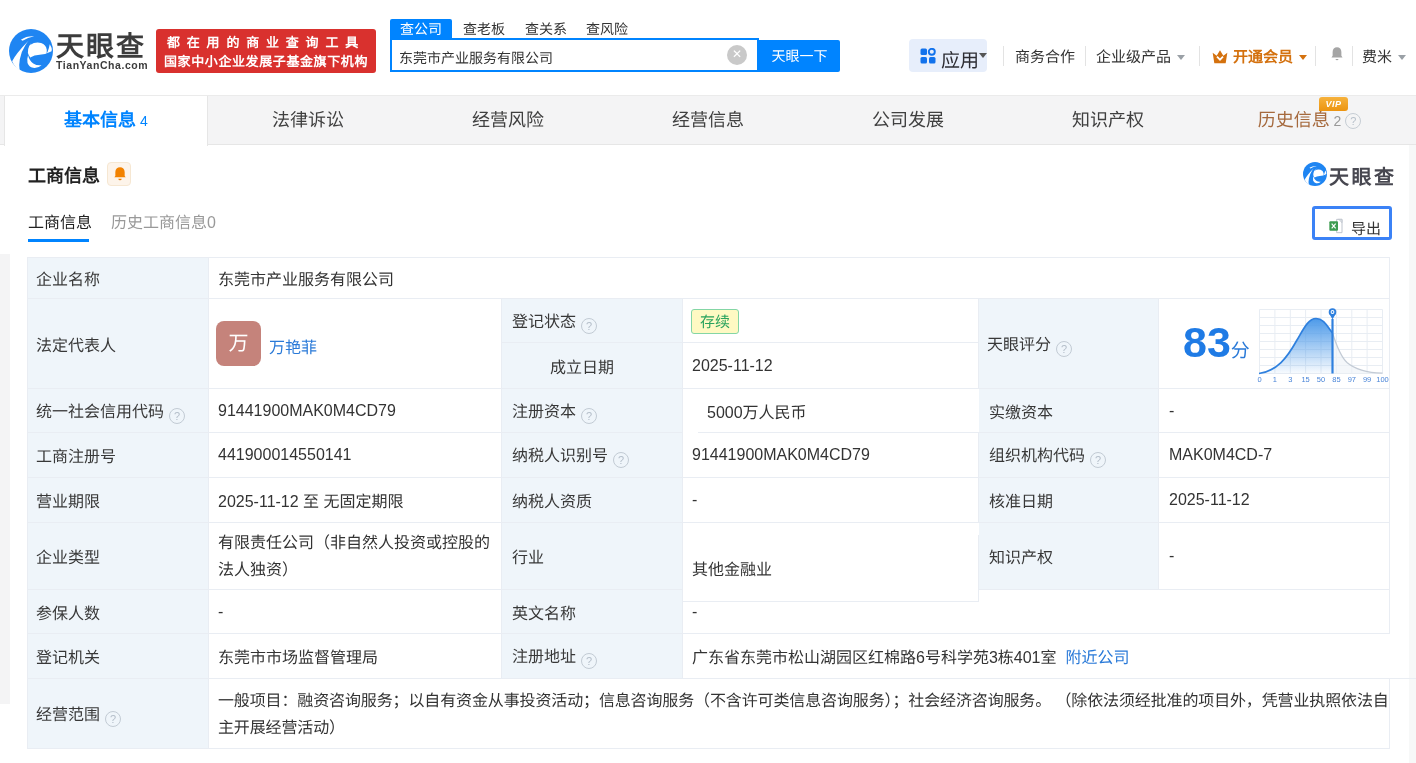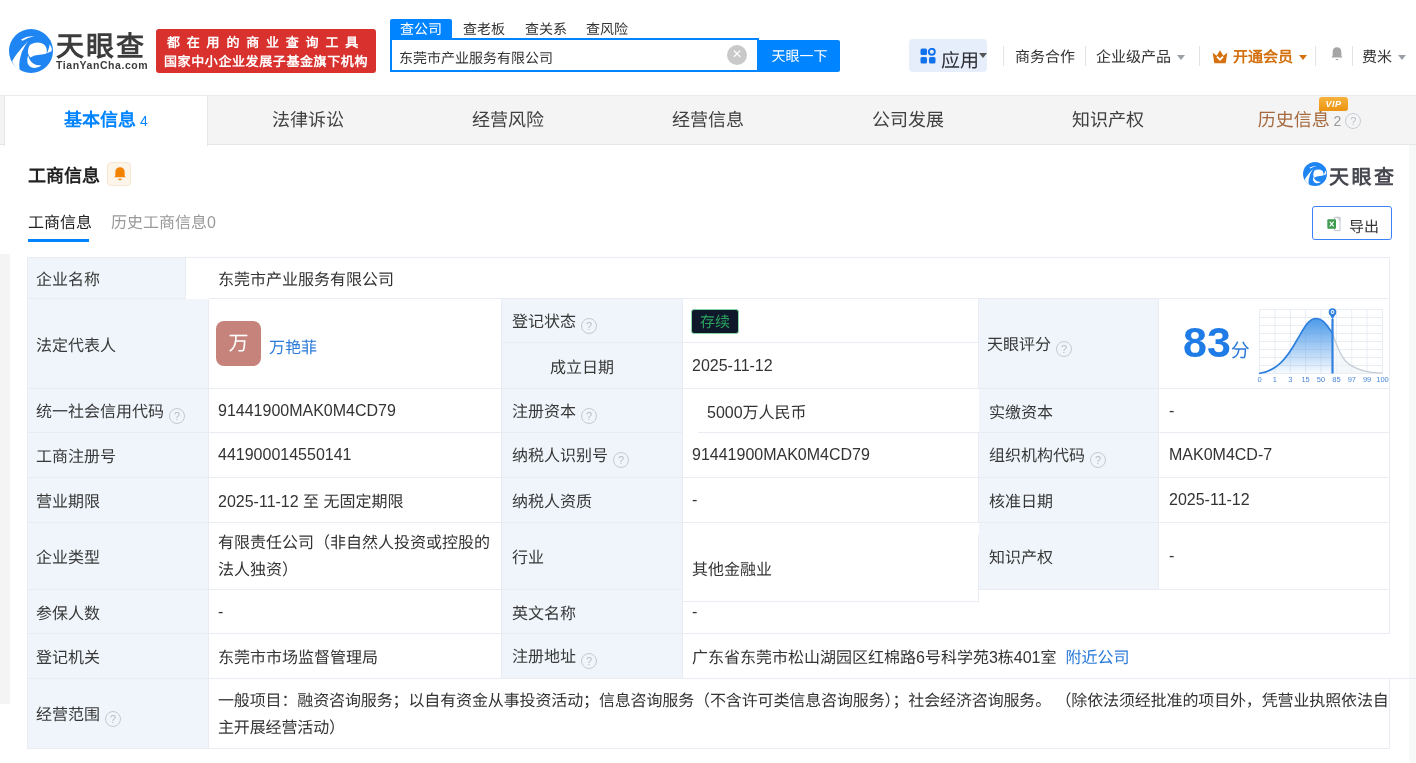--- a/index.html
+++ b/index.html
@@ -34,21 +34,21 @@
 #nav #tab1 { left:4px; width:204px; background:#fff; border-left:1px solid #e6e6e6; border-right:1px solid #e6e6e6; height:50px; color:#0084ff; font-weight:700; }
 #tab1 .cnt { font-weight:400; font-size:14px; margin-left:4px; }
 
 #secTitle { position:absolute; left:28px; top:161px; font-size:18px; font-weight:700; color:#222; }
 #bellChip { position:absolute; left:107px; top:162px; width:24px; height:24px; background:#fdf4ea; border:1px solid #f6e7d2; border-radius:4px; }
 #miniLogoTxt { position:absolute; left:1329px; top:161px; font-size:20px; font-weight:700; color:#474750; letter-spacing:2.5px; }
 
 #sub1 { position:absolute; left:28px; top:209px; font-size:16px; color:#222; }
 #sub2 { position:absolute; left:111px; top:209px; font-size:16px; color:#999; }
 #subline { position:absolute; left:28px; top:239px; width:61px; height:3px; background:#0084ff; }
-#exportBtn { position:absolute; left:1312px; top:206px; width:80px; height:34px; border:1px solid #3b82f6; border-radius:3px; background:#fff; }
+#exportBtn { position:absolute; left:1312px; top:206px; width:80px; height:34px; border:3px solid #3b82f6; border-radius:3px; background:#fff; }
 #exportBtn span { position:absolute; left:36px; top:8px; font-size:15px; color:#333; }
 
 #tbl { position:absolute; left:27px; top:257px; width:1363px; height:492px; border-top:1px solid #e9edf3; border-left:1px solid #e9edf3; }
 .cell { position:absolute; border-right:1px solid #e9edf3; border-bottom:1px solid #e9edf3; font-size:16px; display:flex; align-items:center; }
 .lbl { background:#eff5fa; color:#383838; }
 .lbl .pad { margin-left:8px; }
 .lbl2 .pad { margin-left:10px; }
 .val .pad { margin-left:9px; }
 .val3 .pad { margin-left:10px; }
 .qm { display:inline-block; width:16px; height:16px; border:1px solid #c2cbd4; border-radius:50%; color:#b4bec9; font-size:11px; line-height:14px; text-align:center; margin-left:5px; vertical-align:-3px; font-weight:400; }
@@ -153,39 +153,39 @@
         <path d="M13 2 H21 V22 H13 Z" fill="#fff" stroke="#b9c0c9" stroke-width="1.4"></path>
         <path d="M16 2 H21 V7 Z" fill="#dfe3e8" stroke="#b9c0c9" stroke-width="1"></path>
         <rect x="2" y="5" width="13" height="14" rx="1.5" fill="#3d9c50"></rect>
         <path d="M5.5 8.5 L11.5 15.5 M11.5 8.5 L5.5 15.5" stroke="#fff" stroke-width="1.8"></path>
       </svg>
       <span>导出</span>
     </div>
 
   <div id="tbl">
 
-    <div class="cell lbl" style="left:0;top:0;width:158px;height:41px;text-align:right;">
+    <div class="cell lbl" style="left:0;top:0;width:181px;height:41px;text-align:right;">
         <span class="pad">企业名称</span>
       </div>
     <div class="cell val" style="left:181px;top:0;width:1181px;height:41px;">
         <span class="pad">东莞市产业服务有限公司</span>
       </div>
 
     <div class="cell lbl" style="left:0;top:41px;width:181px;height:90px;">
         <span class="pad">法定代表人</span>
       </div>
     <div class="cell val" style="left:181px;top:41px;width:293px;height:90px;">
       <div style="position:absolute;left:7px;top:22px;width:45px;height:45px;background:#c5837b;border-radius:8px;color:#fff;font-size:20px;text-align:center;line-height:45px;">万</div>
       <span style="position:absolute;left:60px;top:35px;"><a class="blu">万艳菲</a></span>
     </div>
     <div class="cell lbl lbl2" style="left:474px;top:41px;width:181px;height:44px;">
         <span class="pad">登记状态<span class="qm">?</span></span>
       </div>
     <div class="cell val" style="left:655px;top:41px;width:296px;height:44px;">
-      <span style="position:absolute;left:8px;top:10px;display:inline-block;border:1px solid #84d6a5;background:#0f172a;color:#2aa35e;font-size:15px;line-height:23px;padding:0 8px;border-radius:3px;">存续</span>
+      <span style="position:absolute;left:8px;top:10px;display:inline-block;border:1px solid #84d6a5;background:#fef9c3;color:#2aa35e;font-size:15px;line-height:23px;padding:0 8px;border-radius:3px;">存续</span>
     </div>
     <div class="cell lbl lbl2" style="left:474px;top:85px;width:181px;height:46px;padding-left:38px;">
         <span class="pad">成立日期</span>
       </div>
     <div class="cell val" style="left:655px;top:85px;width:296px;height:46px;">
         <span class="pad">2025-11-12</span>
       </div>
     <div class="cell lbl" style="left:951px;top:41px;width:180px;height:90px;">
         <span class="pad" style="left:10px;">天眼评分<span class="qm">?</span></span>
       </div>

